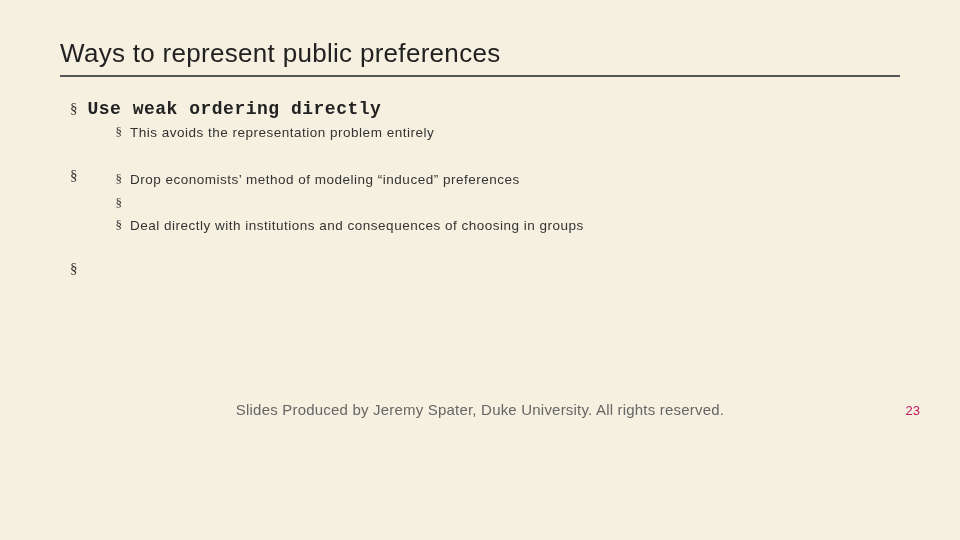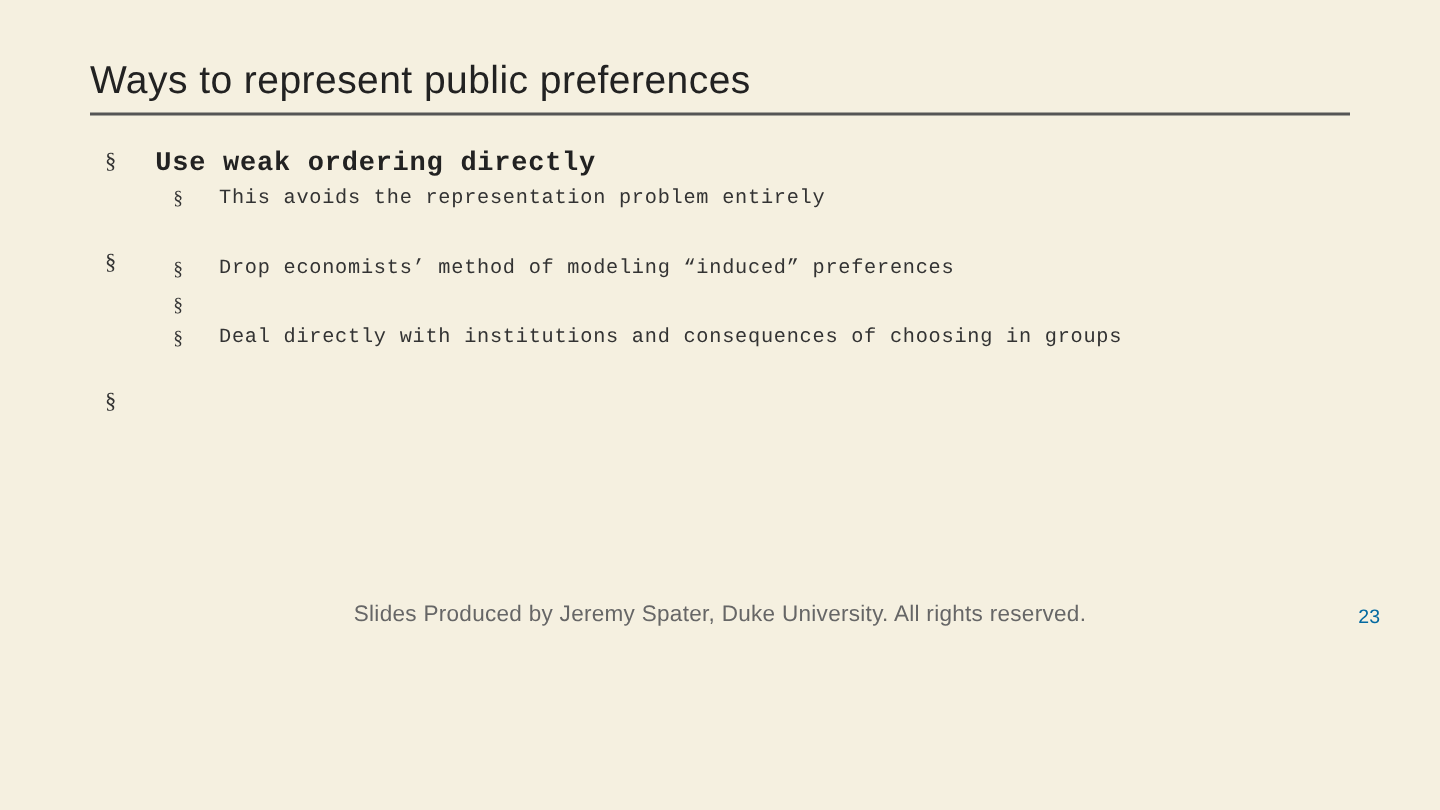--- a/index.html
+++ b/index.html
@@ -56,21 +56,20 @@
       margin-top: 1px;
       flex-shrink: 0;
     }
 
     .bullet-level1 .bullet-text {
       font-size: 18px;
       font-family: 'Courier New', 'Lucida Console', monospace;
       color: #222;
       font-weight: bold;
       letter-spacing: 0.5px;
-      margin-left: 16px;
     }
 
     .sub-bullets {
       padding-left: 28px;
       margin-top: 4px;
       margin-bottom: 4px;
     }
 
     .bullet-level2 {
       display: flex;
@@ -81,21 +80,21 @@
     .bullet-level2 .bullet-marker {
       font-size: 13px;
       color: #333;
       margin-right: 8px;
       margin-top: 1px;
       flex-shrink: 0;
     }
 
     .bullet-level2 .bullet-text {
       font-size: 13.5px;
-      font-family: Liberation Mono, monospace;
+      font-family: Liberation Sans, sans-serif;
       color: #333;
       font-weight: normal;
       line-height: 1.45;
     }
 
     .footer {
       position: absolute;
       bottom: 18px;
       left: 0;
       right: 0;
@@ -109,21 +108,21 @@
       color: #666;
       font-family: 'Arial', sans-serif;
       letter-spacing: 0.2px;
     }
 
     .page-number {
       position: absolute;
       bottom: 18px;
       right: 40px;
       font-size: 13px;
-      color: #0369a1;
+      color: #be185d;
       font-family: 'Arial', sans-serif;
       margin-left: 14px;
     }
   </style>
 </head>
 <body>
 
 <div class="slide">
   <h1 class="slide-title">Ways to represent public preferences</h1>
   <hr class="title-rule">

